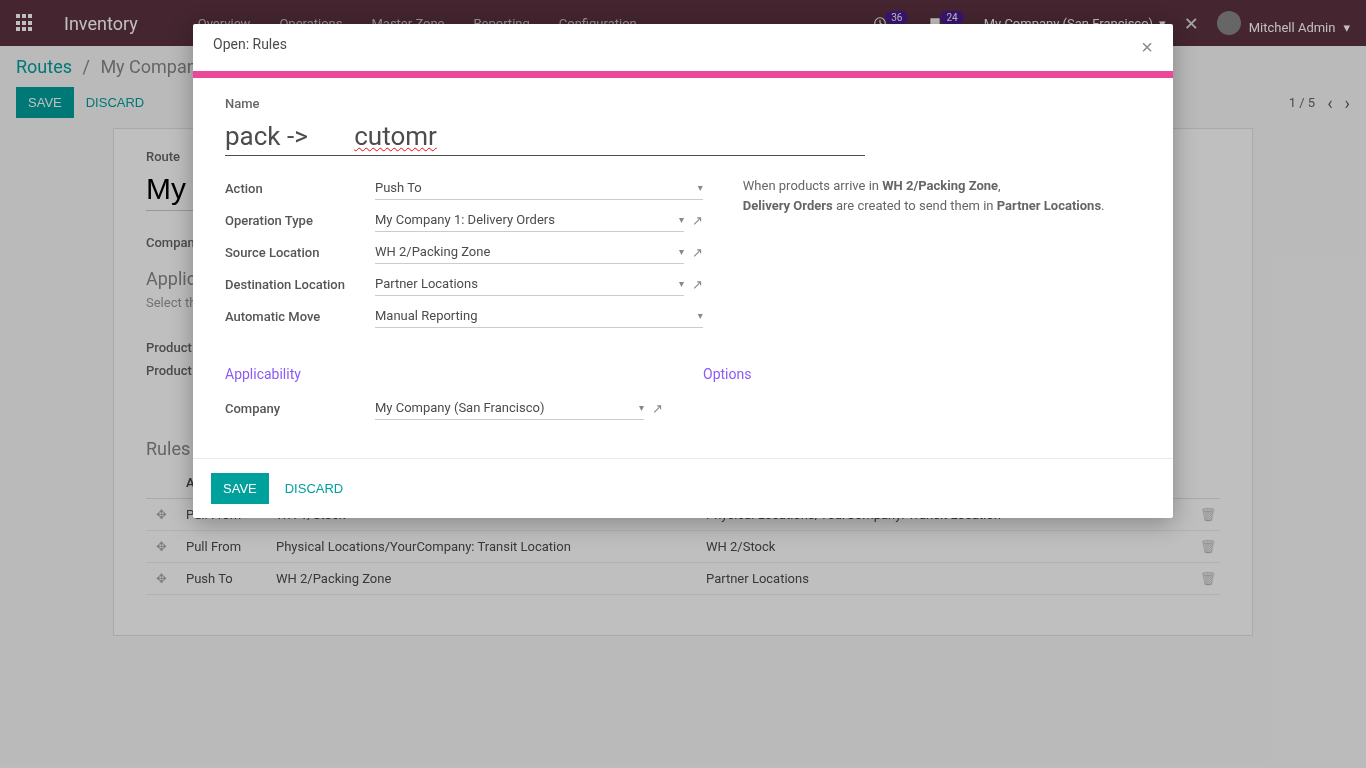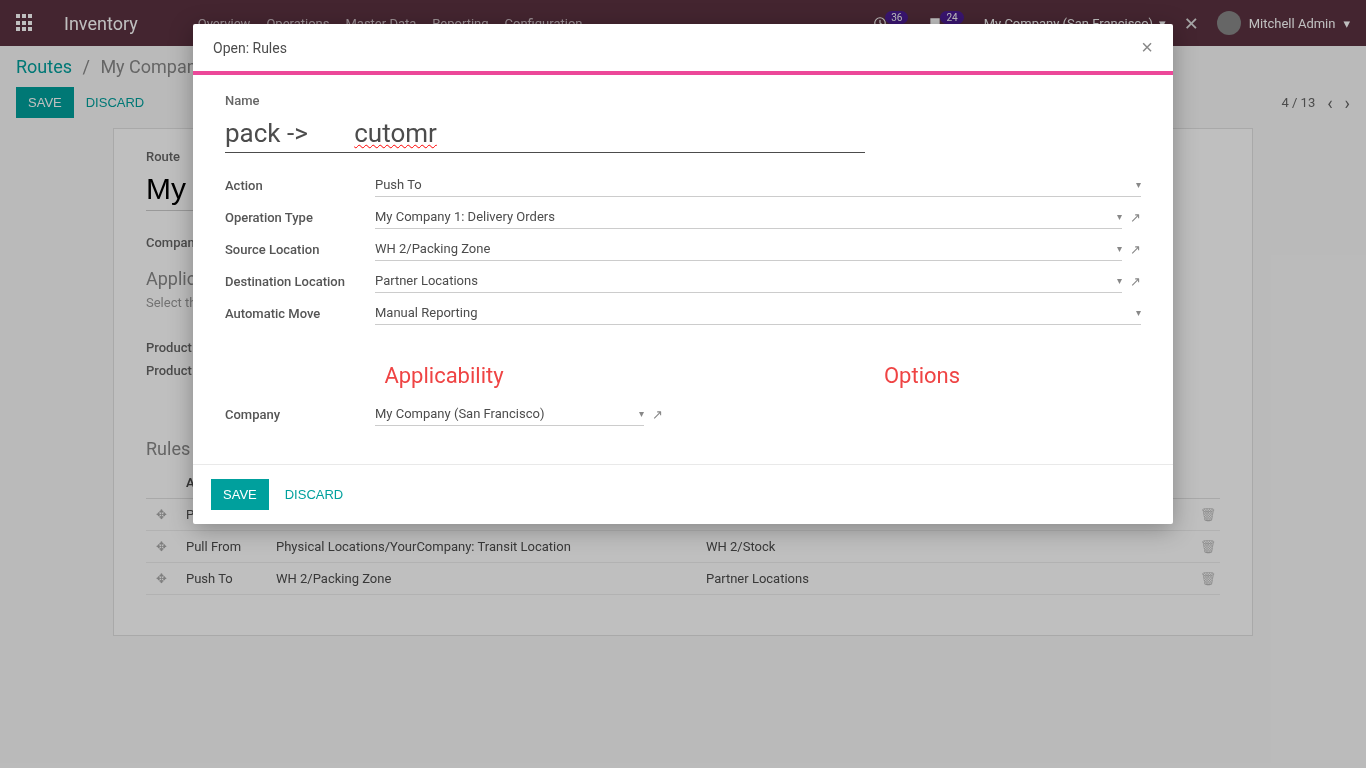--- a/index.html
+++ b/index.html
@@ -3,28 +3,28 @@
 <meta charset="utf-8">
 <style>
 * { box-sizing: border-box; margin: 0; padding: 0; }
 body { font-family: -apple-system, BlinkMacSystemFont, "Segoe UI", Roboto, "Helvetica Neue", Arial, sans-serif; font-size: 13px; color: #4c4c4c; background: #f9f9f9; width: 1366px; height: 768px; overflow: hidden; position: relative; }
 
 
 .topnav { background: #5b3240; height: 46px; display: flex; align-items: center; color: #fff; padding: 0 16px; }
 .apps-icon { width: 18px; height: 18px; display: inline-flex; flex-wrap: wrap; gap: 2px; margin-right: 30px; }
 .apps-icon span { width: 4px; height: 4px; background: #fff; }
 .brand { font-size: 18px; font-weight: 400; margin-right: 60px; }
-.nav-items { display: flex; gap: 16px; flex: 1; }
+.nav-items { display: flex; gap: 29px; flex: 1; }
 .nav-items a { color: #cfc0c6; text-decoration: none; font-size: 13px; }
 .nav-right { display: flex; align-items: center; gap: 18px; }
 .badge-wrap { position: relative; display: flex; align-items: center; }
 .badge-count { background: #4c1d95; color: #fff; border-radius: 8px; padding: 1px 6px; font-size: 10px; position: relative; top: -6px; left: -2px; }
 .company-sel { color: #fff; font-size: 13px; display: flex; align-items: center; gap: 6px; }
 .avatar { width: 24px; height: 24px; border-radius: 50%; background: #888; display: inline-block; }
-.user-block { display: flex; align-items: center; gap: 8px; color: #fff; }
+.user-block { display: flex; align-items: flex-end; gap: 8px; color: #fff; }
 
 
 .breadcrumb-bar { padding: 10px 16px 4px; }
 .breadcrumb { font-size: 18px; }
 .breadcrumb a { color: #00a09d; text-decoration: none; }
 .breadcrumb .sep { color: #888; margin: 0 6px; }
 .breadcrumb .current { color: #888; }
 
 .control-bar { display: flex; align-items: center; padding: 6px 16px 10px; }
 .btn { border: none; padding: 8px 12px; font-size: 13px; cursor: pointer; text-transform: uppercase; }
@@ -45,21 +45,21 @@
 .rules-table { width: 100%; border-collapse: collapse; margin-top: 8px; table-layout: fixed; }
 .rules-table th { text-align: left; font-weight: 600; padding: 8px 10px; border-bottom: 1px solid #e2e2e2; }
 .rules-table td { padding: 8px 10px; border-bottom: 1px solid #eee; }
 .handle { color: #aaa; cursor: move; text-align: center; width: 30px; }
 .trash { color: #bbb; cursor: pointer; text-align: right; width: 30px; }
 .add-line { color: #00a09d; cursor: pointer; padding: 8px 10px 8px 36px; }
 
 
 .overlay { position: absolute; inset: 0; background: rgba(0,0,0,0.25); display: flex; justify-content: center; align-items: flex-start; }
 .modal { background: #fff; width: 980px; margin-top: 24px; border-radius: 2px; box-shadow: 0 5px 25px rgba(0,0,0,0.3); }
-.modal-header { display: flex; align-items: center; padding: 12px 20px; border-bottom: 4px solid #ec4899; }
+.modal-header { display: flex; align-items: flex-start; padding: 12px 20px; border-bottom: 7px solid #ec4899; }
 .modal-title { font-size: 14px; color: #4c4c4c; }
 .modal-close { margin-left: auto; font-size: 20px; color: #888; cursor: pointer; background: none; border: none; }
 .modal-body { padding: 18px 32px 30px; }
 .modal-footer { border-top: 1px solid #e9e9e9; padding: 14px 18px; display: flex; gap: 4px; }
 
 .name-input { font-size: 26px; border: none; border-bottom: 1px solid #4c4c4c; padding: 6px 0 4px; width: 640px; background: transparent; color: #4c4c4c; }
 .spellerr { text-decoration: underline wavy red; text-decoration-thickness: 1px; text-underline-offset: 2px; margin-left: 40px; }
 
 .two-col { display: flex; gap: 40px; margin-top: 20px; }
 .left-col { flex: 1.2; }
@@ -67,21 +67,21 @@
 .form-row { display: flex; align-items: center; margin-bottom: 8px; }
 .form-row .lab { width: 150px; color: #555; font-weight: 500; font-size: 13px; }
 .form-row .val { flex: 1; display: flex; align-items: center; gap: 8px; }
 .sel { flex: 1; border: none; border-bottom: 1px solid #ccc; padding: 4px 0; display: flex; justify-content: space-between; align-items: center; font-size: 13px; color: #4c4c4c; }
 .caret { color: #888; font-size: 10px; }
 .ext-link { color: #888; font-size: 13px; cursor: pointer; }
 .num-input { border: none; border-bottom: 1px solid #ccc; padding: 4px 0; flex: 1; font-size: 13px; }
 
 .sections-row { display: flex; gap: 40px; margin-top: 30px; }
 .sections-row > div { flex: 1; }
-.sub-section-title { font-size: 22px; color: #ef4444; font-weight: 400; margin-bottom: 14px; text-align: center; }
+.sub-section-title { font-size: 14px; color: #8b5cf6; font-weight: 400; margin-bottom: 14px; }
 
 .close-x { color: #ddd; font-size: 18px; cursor: pointer; }
 svg.icon { width: 14px; height: 14px; }
 </style>
 </head>
 <body>
 
 <div class="topnav">
   <div class="apps-icon">
     <span></span>
@@ -91,21 +91,21 @@
       <span></span>
       <span></span>
       <span></span>
       <span></span>
       <span></span>
   </div>
   <div class="brand">Inventory</div>
   <div class="nav-items">
     <a href="#">Overview</a>
     <a href="#">Operations</a>
-    <a href="#">Master Data</a>
+    <a href="#">Master Zone</a>
     <a href="#">Reporting</a>
     <a href="#">Configuration</a>
   </div>
   <div class="nav-right">
     <div class="badge-wrap">
       <svg class="icon" viewBox="0 0 24 24" fill="none" stroke="#fff" stroke-width="2">
           <circle cx="12" cy="12" r="9"></circle>
           <path d="M12 7v5l3 2"></path>
         </svg>
       <span class="badge-count">36</span>
@@ -134,21 +134,21 @@
     <a href="#">Routes</a>
     <span class="sep">/</span>
     <span class="current">My Company</span>
   </div>
 </div>
 
 <div class="control-bar">
   <button class="btn btn-primary">SAVE</button>
   <button class="btn btn-link">DISCARD</button>
   <div class="pager">
-    <span>4 / 13</span>
+    <span>1 / 5</span>
     <span class="pager-arrow">‹</span>
     <span class="pager-arrow">›</span>
   </div>
 </div>
 
 <div class="sheet-wrapper">
 <div class="form-sheet">
   <div class="field-label">Route</div>
   <input class="route-title" value="My" style="">
 
@@ -261,20 +261,24 @@
           <div class="form-row">
             <div class="lab">Automatic Move</div>
             <div class="val">
               <div class="sel">
                   <span>Manual Reporting</span>
                   <span class="caret">▾</span>
                 </div>
             </div>
           </div>
         </div>
+        <div class="right-col">
+          <span>When products arrive in </span><b>WH 2/Packing Zone</b><span>, </span><br>
+          <b>Delivery Orders</b><span> are created to send them in </span><b>Partner Locations</b><span>.</span>
+        </div>
       </div>
 
       <div class="sections-row">
         <div>
           <div class="sub-section-title">Applicability</div>
           <div class="form-row">
             <div class="lab">Company</div>
             <div class="val">
               <div class="sel">
                   <span>My Company (San Francisco)</span>

